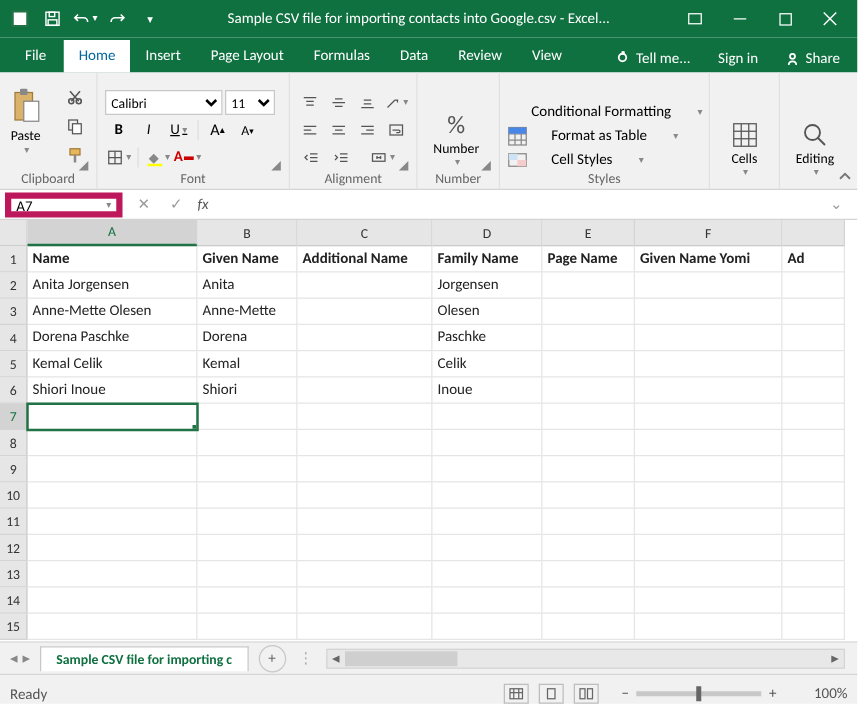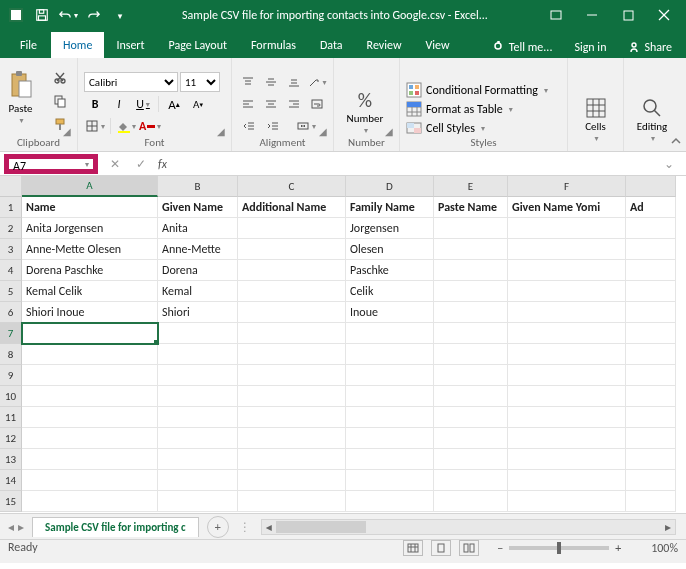--- a/index.html
+++ b/index.html
@@ -26,21 +26,21 @@
 .smallbtn{width:22px;height:20px;display:flex;align-items:center;justify-content:center}
 .font{width:154px}
 .font .row{display:flex;gap:2px;margin-top:2px;align-items:center}
 .font select{height:20px;font-size:11px;border:1px solid #c8c8c8;background:#fff}
 .font .b{font-weight:bold}.font .i{font-style:italic}.font .u{text-decoration:underline}
 .align{width:102px}
 .align .row{display:flex;gap:2px;margin-top:2px}
 .number{width:66px}
 .number .big{width:50px;height:50px;display:flex;flex-direction:column;align-items:center;justify-content:center}
 .styles{width:168px}
-.styles .row{display:flex;align-items:center;gap:4px;margin-top:3px;white-space:nowrap}
+.styles .row{display:flex;align-items:center;gap:19px;margin-top:3px;white-space:nowrap}
 .cells{width:56px}
 .cells .big,.editing .big{display:flex;flex-direction:column;align-items:center;justify-content:center;height:60px}
 .editing{width:56px;border-right:none}
 .collapse{position:absolute;right:2px;bottom:2px;width:14px;height:14px;color:#777}
 .dlaunch{position:absolute;right:2px;bottom:14px;width:12px;height:12px;color:#888;font-size:10px}
 .namebox-row{height:24px;background:#fff;border-bottom:1px solid #d4d4d4;display:flex;align-items:center}
 .namebox{width:94px;height:20px;border:5px solid #be185d;margin-left:4px;display:flex;align-items:flex-start;padding:0 4px;justify-content:space-between;background:#fff}
 .fxbar{flex:1;display:flex;align-items:center;gap:8px;padding:0 8px}
 .fxbar .fbtn{color:#999;width:18px;text-align:center}
 .fxbar .fx{font-style:italic;color:#555}
@@ -57,21 +57,21 @@
 .selcell{outline:2px solid #217346;outline-offset:-1px;position:relative}
 .selcell::after{content:"";position:absolute;right:-3px;bottom:-3px;width:6px;height:6px;background:#217346}
 .sheetbar{height:26px;background:#f1f1f1;border-top:1px solid #d4d4d4;display:flex;align-items:center}
 .sheetbar .nav{display:flex;gap:4px;padding:0 8px;color:#888}
 .sheetbar .tab{background:#fff;border:1px solid #c8c8c8;border-bottom:none;padding:3px 12px;font-size:11px;color:#0f7040;font-weight:bold}
 .sheetbar .add{width:22px;height:22px;border:1px solid #c8c8c8;border-radius:11px;display:flex;align-items:center;justify-content:center;margin-left:8px;color:#666}
 .sheetbar .hscroll{flex:1;margin:0 10px;height:16px;background:#e8e8e8;border:1px solid #d4d4d4;position:relative;display:flex;align-items:center}
 .sheetbar .hscroll .thumb{position:absolute;left:14px;width:90px;height:12px;background:#cfcfcf;top:1px}
 .sheetbar .hscroll .ar{width:14px;height:14px;display:flex;align-items:center;justify-content:center;color:#666;position:absolute}
 .sheetbar .hscroll .ar.l{left:0}.sheetbar .hscroll .ar.r{right:0}
-.statusbar{height:24px;background:#f1f1f1;border-top:1px solid #d4d4d4;display:flex;align-items:flex-start;padding:0 8px;color:#555;font-size:11px}
+.statusbar{height:24px;background:#f1f1f1;border-top:1px solid #d4d4d4;display:flex;align-items:flex-end;padding:0 8px;color:#555;font-size:11px}
 .statusbar .views{margin-left:auto;display:flex;gap:8px;align-items:center}
 .vbtn{width:20px;height:16px;border:1px solid #bdbdbd;display:flex;align-items:center;justify-content:center;color:#666}
 .zoom{display:flex;align-items:center;gap:6px;margin-left:10px}
 .zoom .track{width:100px;height:4px;background:#c8c8c8;position:relative}
 .zoom .track .th{position:absolute;left:48px;top:-4px;width:4px;height:12px;background:#666}
 svg{display:block}
 .darr{font-size:8px;color:#888;margin-left:2px}
 </style>
 </head>
 <body>
@@ -428,21 +428,21 @@
       <div class="hdr">C</div>
       <div class="hdr">D</div>
       <div class="hdr">E</div>
       <div class="hdr">F</div>
       <div class="hdr"> </div>
       <div class="rhdr">1</div>
       <div class="cell head">Name</div>
       <div class="cell head">Given Name</div>
       <div class="cell head">Additional Name</div>
       <div class="cell head">Family Name</div>
-      <div class="cell head">Paste Name</div>
+      <div class="cell head">Page Name</div>
       <div class="cell head">Given Name Yomi</div>
       <div class="cell head">Ad</div>
       <div class="rhdr">2</div>
       <div class="cell">Anita Jorgensen</div>
       <div class="cell">Anita</div>
       <div class="cell"></div>
       <div class="cell">Jorgensen</div>
       <div class="cell"></div>
       <div class="cell"></div>
       <div class="cell"></div>

